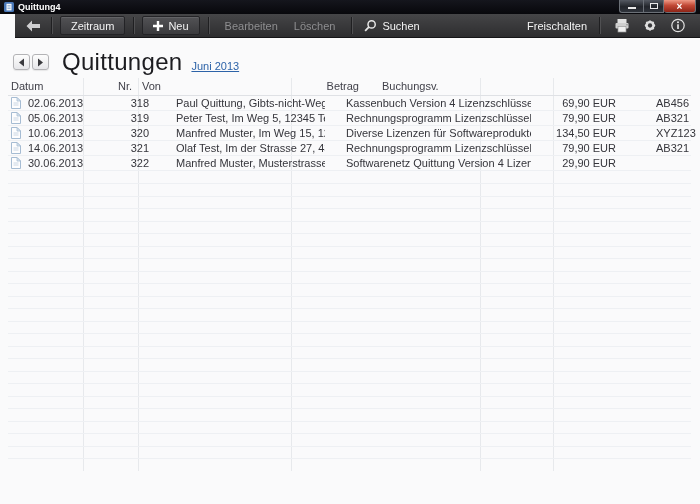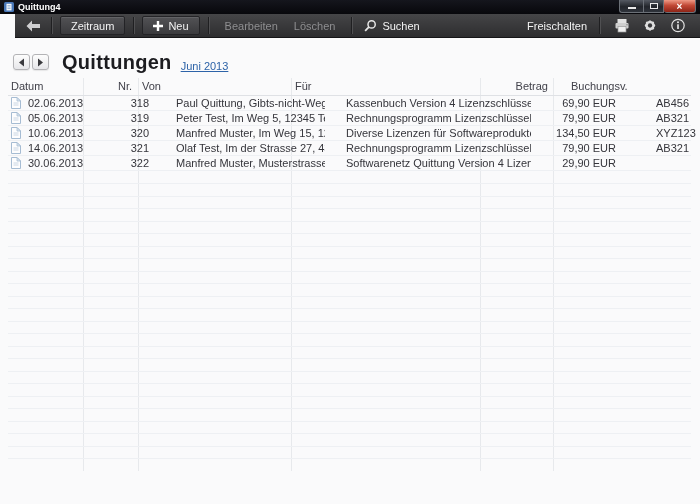--- a/index.html
+++ b/index.html
@@ -39,21 +39,21 @@
 
   
   .content { position:absolute; top:38px; left:0; right:0; height:466px; background:#fafafb; }
 
   .page-header { position:absolute; top:10px; left:13px; height:28px; display:flex; align-items:center; }
   .nav-btn { width:17px; height:16px; border:1px solid #b3b3b6; border-radius:3px;
     background:linear-gradient(#fdfdfd,#e7e7ea); box-shadow:0 1px 1px rgba(0,0,0,.08);
     display:flex; align-items:center; justify-content:center; cursor:default; }
   .nav-btn + .nav-btn { margin-left:2px; }
   .nav-arrow { width:7px; height:9px; display:block; }
-  .page-title { font-size:20px; font-weight:700; color:#1c1c20; letter-spacing:.3px; margin-left:13px; }
+  .page-title { font-size:24px; font-weight:400; color:#1c1c20; letter-spacing:.3px; margin-left:13px; }
   .period-link { font-size:11px; color:#2d63a8; text-decoration:underline; margin-left:9px; margin-top:8px; cursor:pointer; }
 
   
   .rtable { position:absolute; top:40px; left:8px; width:683px; height:393px; }
   .vline { position:absolute; top:0; bottom:0; width:1px; background:#e7e9ec; }
   .thead { position:relative; display:flex; height:18px; border-bottom:1px solid #dfe1e5; }
   .thead .cell { font-size:11px; color:#41414a; line-height:17px; }
   .trow { position:relative; display:flex; height:15px; border-bottom:1px solid #eef0f3;gap:17px; }
   .trow .cell { font-size:11px; color:#35353b; line-height:14px; }
   .cell { overflow:hidden; white-space:nowrap; padding-left:4px; flex:none; }
@@ -176,21 +176,20 @@
       <div class="vline" style="left:75px"></div>
       <div class="vline" style="left:130px"></div>
       <div class="vline" style="left:283px"></div>
       <div class="vline" style="left:472px"></div>
       <div class="vline" style="left:545px"></div>
 
       <div class="thead">
         <div class="cell c-datum">Datum</div>
         <div class="cell c-nr">Nr.</div>
         <div class="cell c-von">Von</div>
-        <div class="cell c-fuer">Für</div>
         <div class="cell c-betrag">Betrag</div>
         <div class="cell c-buch">Buchungsv.</div>
       </div>
 
       <div class="trow">
         <div class="cell c-datum">
           <svg class="doc-ico" viewBox="0 0 10 12">
               <path d="M0.5 0.5h5.5l3.5 3.5v7.5H0.5z" fill="#fdfdfe" stroke="#a6bcd3" stroke-width="1"></path>
               <path d="M6 0.5l3.5 3.5H6z" fill="#dbe6f1" stroke="#a6bcd3" stroke-width="0.8"></path>
               <line x1="2.5" y1="6" x2="7.5" y2="6" stroke="#bccbdd" stroke-width="0.8"></line>

